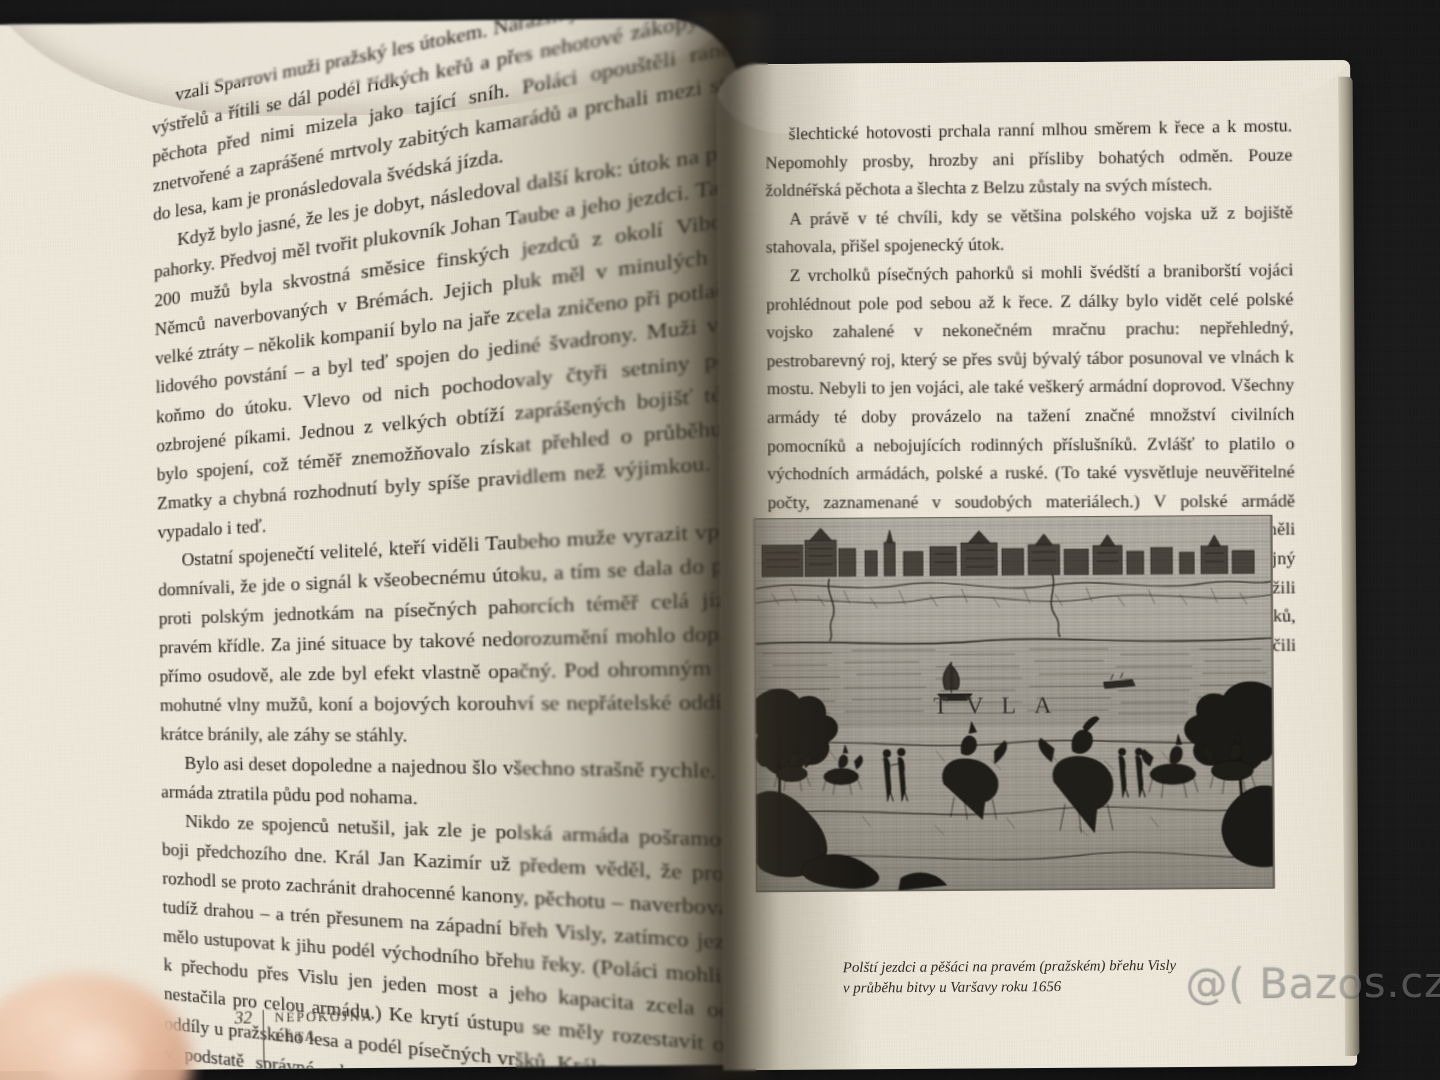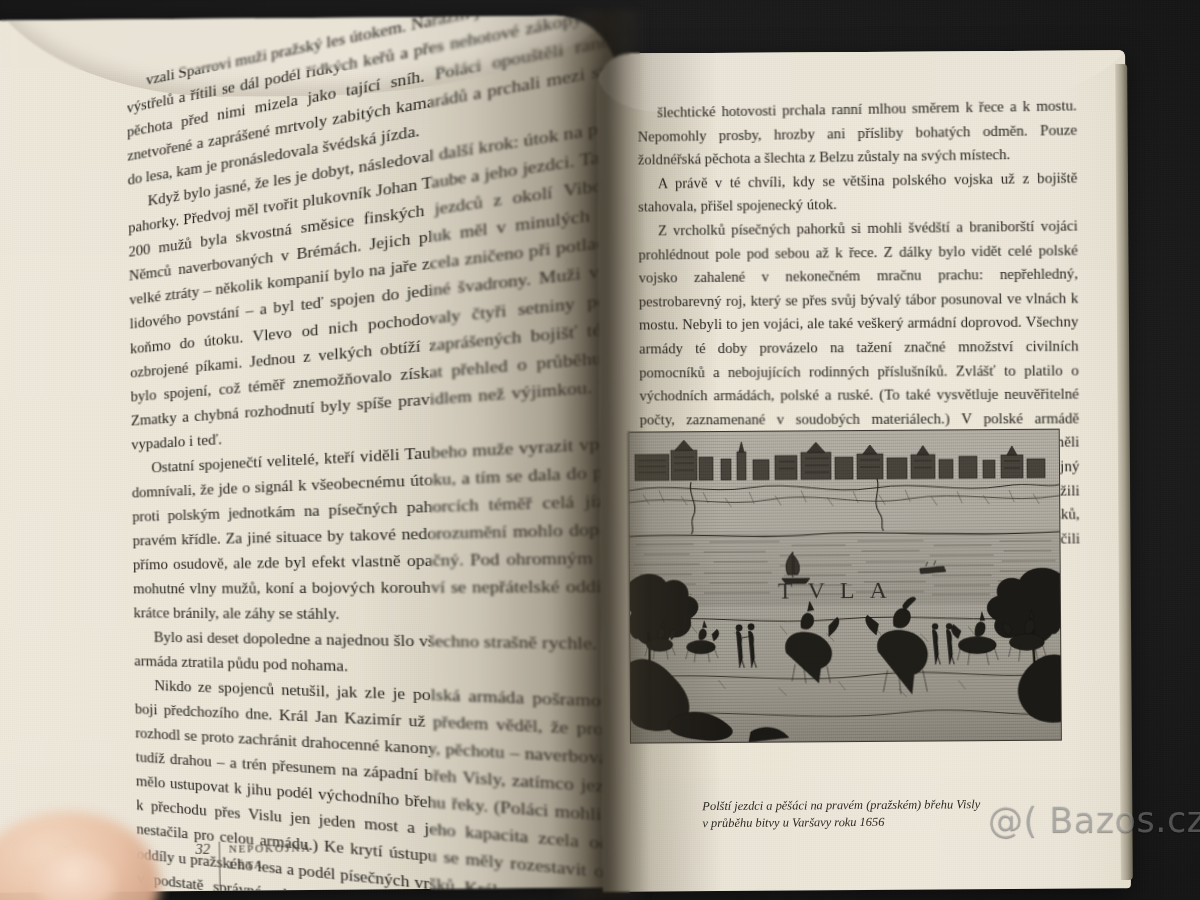--- a/index.html
+++ b/index.html
@@ -233,21 +233,21 @@
   #plate .plate-grain {
     position: absolute; inset: 0; pointer-events: none;
     opacity: .22;
     background-image:
       repeating-linear-gradient(90deg, rgba(25,23,20,.3) 0 1px, rgba(255,255,255,0) 1px 2px);
   }
   .plate-label {
     position: absolute;
     color: #2e2b26;
     font-family: "Liberation Serif", serif;
-    font-size: 24px;
+    font-size: 20px;
     letter-spacing: 15px;
     left: 148px;
     top: 146px;
     text-shadow: 0 0 1px rgba(255,255,255,.4);
   }
 
   #caption {
     position: absolute;
     left: 100px;
     top: 745px;

